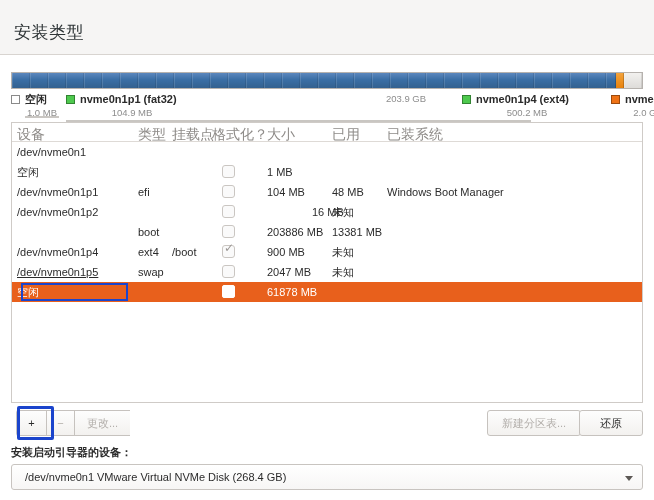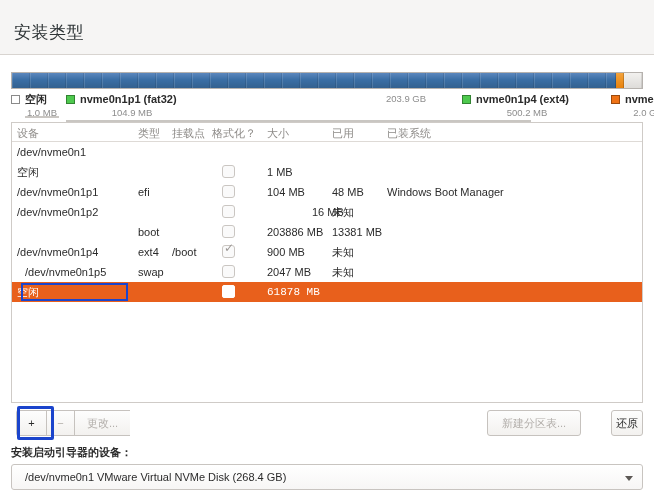--- a/index.html
+++ b/index.html
@@ -133,21 +133,21 @@
   }
   .ptable-head {
     height: 18px;
     border-bottom: 1px solid #dedad6;
     position: relative;
     background: #ffffff;
   }
   .ptable-head .th {
     position: absolute;
     top: 3px;
-    font-size: 11px;
+    font-size: 14px;
     color: #8e8b88;
     white-space: nowrap;
   }
   .rows { position: relative; }
   .prow {
     position: relative;
     height: 20px;
     line-height: 20px;
     white-space: nowrap;
   }
@@ -235,21 +235,21 @@
     width: 37px; height: 34px;
     border: 3px solid #1a44cc;
     box-sizing: border-box;
     border-radius: 2px;
     pointer-events: none;
   }
   .btn-add { width: 30px; }
   .btn-remove { width: 28px; }
   .btn-change { width: 56px; }
   .btn-newtable { position: absolute; right: 62px; width: 94px; }
-  .btn-revert { position: absolute; right: 0; width: 32px; }
+  .btn-revert { position: absolute; right: 0; width: 64px; }
 
   
   .bl-label {
     position: absolute;
     left: 11px; top: 379px;
     font-size: 11px;
     font-weight: bold;
     color: #2b2b2b;
   }
   .combo {
@@ -356,30 +356,30 @@
         </div>
         <div class="prow">
           <span class="cell" style="left: 5px;">/dev/nvme0n1p4</span>
           <span class="cell" style="left: 126px;">ext4</span>
           <span class="cell" style="left: 160px;">/boot</span>
           <span class="cb checked" style="left: 210px;"></span>
           <span class="cell" style="left: 255px;">900 MB</span>
           <span class="cell" style="left: 320px;">未知</span>
         </div>
         <div class="prow">
-          <span class="cell" style="left: 13px;">/dev/nvme0n1p5</span>
+          <span class="cell" style="left: 5px; text-decoration: underline;">/dev/nvme0n1p5</span>
           <span class="cell" style="left: 126px;">swap</span>
           <span class="cb" style="left: 210px;"></span>
           <span class="cell" style="left: 255px;">2047 MB</span>
           <span class="cell" style="left: 320px;">未知</span>
         </div>
         <div class="prow selected">
           <span class="cell" style="left: 5px;">空闲</span>
           <span class="cb white" style="left: 210px;"></span>
-          <span class="cell" style="left: 255px; font-family: Liberation Mono, monospace;">61878 MB</span>
+          <span class="cell" style="left: 255px;">61878 MB</span>
           <div class="focus-cell"></div>
         </div>
       </div>
   </div>
 
   <div class="toolbar">
     <div class="btngroup">
       <div class="btn btn-add">+</div>
       <div class="btn btn-remove disabled">−</div>
       <div class="btn btn-change disabled">更改...</div>

